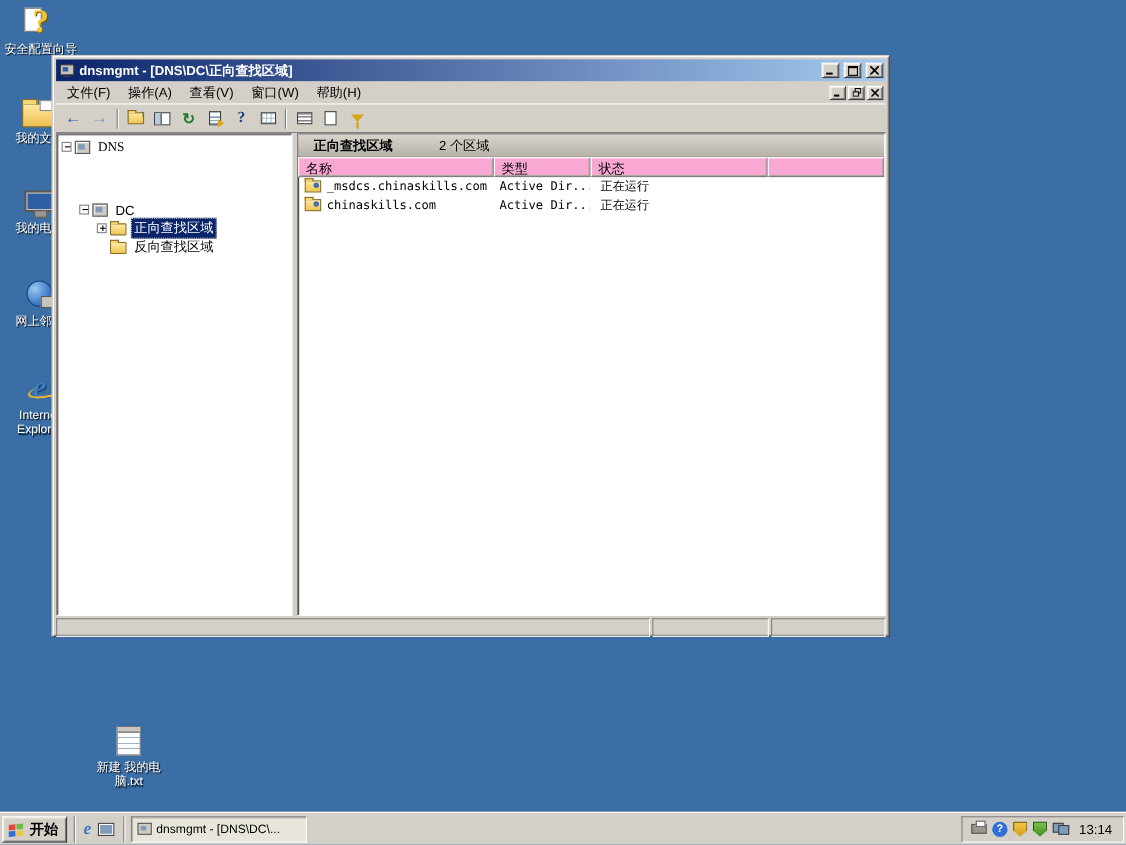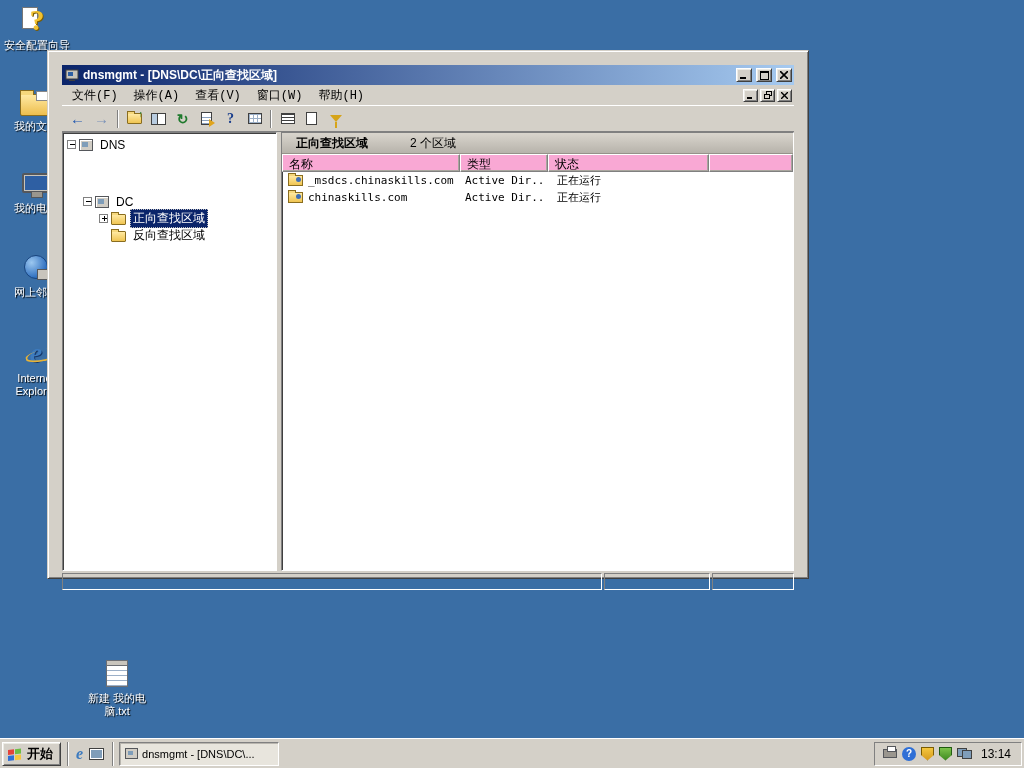--- a/index.html
+++ b/index.html
@@ -40,31 +40,31 @@
 
   .ic-e { font-size:28px; font-weight:bold; font-style:italic; color:#3D7BBF; font-family:"Liberation Serif",serif; text-shadow:1px 1px 0 #16386B; position:relative; }
   .ic-e::after { content:""; position:absolute; left:-5px; top:12px; width:36px; height:10px; border:2px solid #E8B437; border-top:none; border-radius:50%; transform:rotate(-12deg); }
 
   .ic-notepad { width:22px; height:27px; background:#fff; border:1px solid #6B6E74;
      background-image:repeating-linear-gradient(#fff 0 4px, #9CB0C8 4px 5px); position:relative; }
   .ic-notepad::before { content:""; position:absolute; left:0; right:0; top:0; height:4px; background:#C9C5BD; border-bottom:1px solid #6B6E74; }
 
   
   .window { position:absolute; left:47px; top:50px; width:762px; height:529px; z-index:10;
-            background:#D4D0C8; padding:14px;
+            background:#D4D0C8; padding:3px;
             border:1px solid; border-color:#D4D0C8 #404040 #404040 #D4D0C8;
             box-shadow:inset 1px 1px 0 #FFFFFF, inset -1px -1px 0 #808080; }
 
   .titlebar { height:20px; display:flex; align-items:center; gap:4px; padding:0 2px 0 3px;
               background:linear-gradient(90deg,#0A246A,#A6CAF0); }
   .title-text { color:#fff; font-weight:bold; flex:1; white-space:nowrap; overflow:hidden; }
   .tb-btn { width:16px; height:14px; display:flex; align-items:center; justify-content:center; padding:0; }
 
   .menubar { height:20px; display:flex; align-items:center; padding-left:2px; background:#D4D0C8; }
-  .menu-item { padding:2px 8px;font-family:Liberation Mono, monospace; }
+  .menu-item { padding:2px 8px; }
   .mb-spacer { flex:1; }
   .mb-btn { width:15px; height:13px; margin-right:2px; display:flex; align-items:center; justify-content:center; padding:0; }
 
   .toolbar { height:27px; display:flex; align-items:center; padding-left:4px; gap:1px;
              border-top:1px solid #fff; border-bottom:1px solid #808080; background:#D4D0C8; }
   .t-btn { width:23px; height:22px; display:flex; align-items:center; justify-content:center; background:transparent; border:1px solid transparent; position:relative; }
   .t-sep { width:2px; height:18px; border-left:1px solid #808080; border-right:1px solid #fff; margin:0 3px; }
   .arrow-glyph { font-size:15px; font-weight:bold; color:#2258B0; line-height:1; }
   .arrow-glyph.dim { color:#7A92B8; }
   .refresh-glyph { font-size:14px; font-weight:bold; color:#1F7A2D; line-height:1; }
@@ -301,21 +301,21 @@
       <span class="doc-icon plain"></span>
     </button>
     <button class="t-btn">
       <span class="funnel"></span>
     </button>
   </div>
 
   <div class="content">
 
     <div class="tree-pane sunk">
-      <div class="trow" style="padding-left:4px;">
+      <div class="trow" style="padding-left:4px;font-family:Liberation Serif, serif;">
         <span class="xbox"></span>
         <span class="s-icon"></span>
         <span class="tlabel">DNS</span>
       </div>
       <div class="trow" style="padding-left:20px;margin-top:40px;">
         <span class="xbox"></span>
         <span class="s-icon"></span>
         <span class="tlabel">DC</span>
       </div>
       <div class="trow" style="padding-left:36px;">

